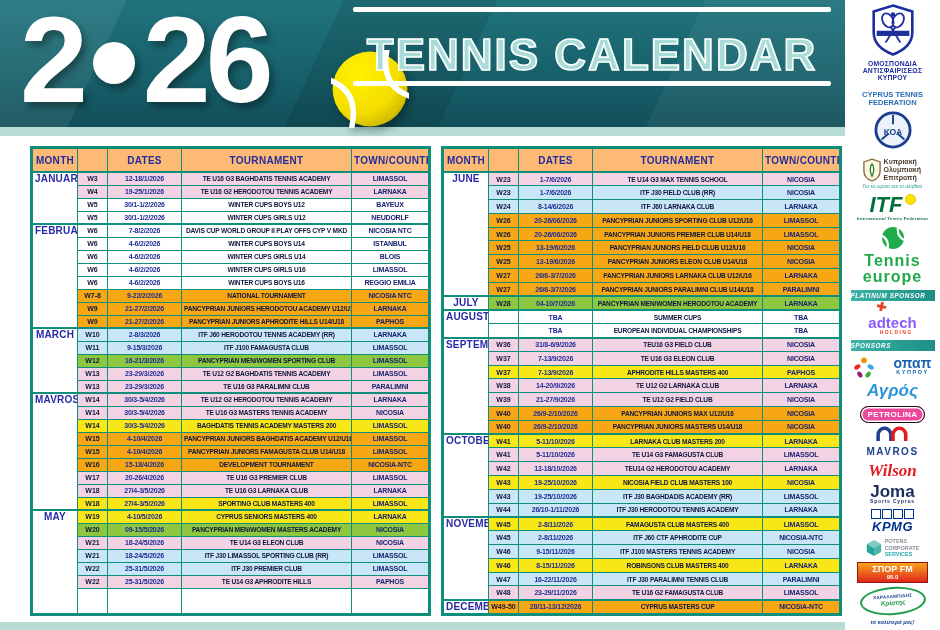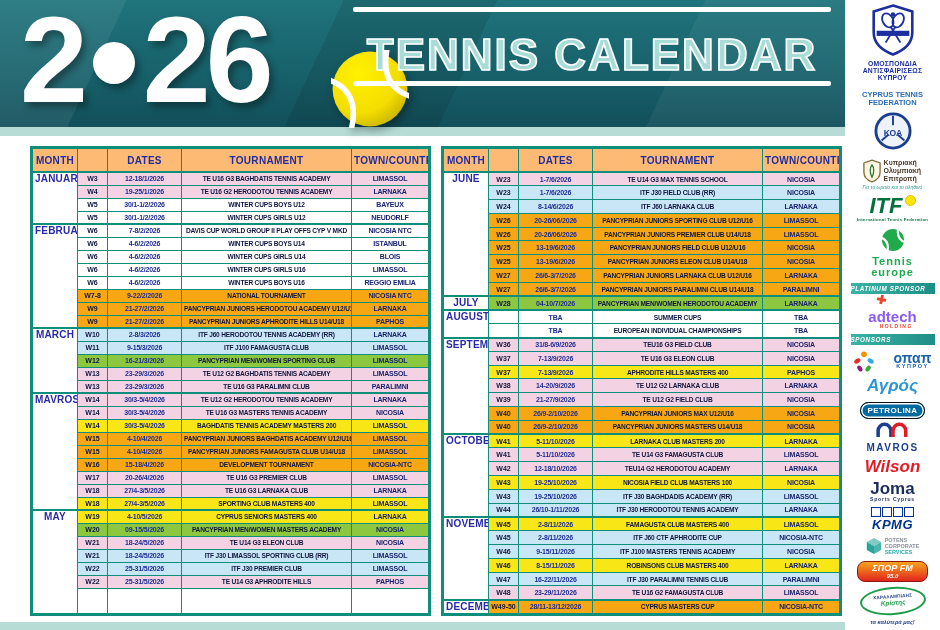--- a/index.html
+++ b/index.html
@@ -62,44 +62,44 @@
   .fed-english{font-size:7.5px;font-weight:bold;color:#2a6db5;margin-top:10px;}
   .banner{background:linear-gradient(90deg,#3ab3a6,#1f8e86);color:#fff;font-size:6.3px;
         font-weight:bold;font-style:italic;letter-spacing:.6px;width:84px;padding:2px 0;}
   .olympic-wrap{display:flex;align-items:center;gap:3px;}
   .olympic-text{font-size:7px;font-weight:bold;color:#4a3b2a;text-align:left;line-height:1.1;}
   .olympic-tag{font-size:5px;color:#2a9d8f;font-style:italic;margin-top:2px;}
   .itf-name{font-size:22px;font-weight:900;font-style:italic;color:#00703c;line-height:1;}
   .itf-ball{display:inline-block;width:9px;height:9px;border-radius:50%;background:#ffe600;
         border:1px solid #e3c400;vertical-align:top;margin-left:2px;}
   .itf-caption{font-size:4.2px;color:#00703c;font-weight:bold;letter-spacing:.3px;margin-top:1px;}
-  .teur-text{font-size:11px;font-weight:bold;color:#1faa4b;letter-spacing:1px;line-height:1;}
+  .teur-text{font-size:16px;font-weight:bold;color:#1faa4b;letter-spacing:1px;line-height:1;}
   .adtech-name{font-size:15px;font-weight:900;color:#8b5cf6;line-height:1;}
   .adtech-plus{color:#e8452c;font-size:12px;font-weight:900;display:block;line-height:.8;
         text-align:left;margin-left:8px;transform:rotate(12deg);}
   .adtech-sub{font-size:5px;font-weight:bold;color:#e8452c;letter-spacing:1.4px;text-align:right;margin-right:4px;}
   .opap-wrap{display:flex;align-items:center;gap:20px;}
   .opap-name{font-size:14px;font-weight:900;color:#1a63ad;line-height:.9;}
   .opap-sub{font-size:5.5px;font-weight:bold;color:#1a63ad;letter-spacing:1.6px;}
   .agros{font-size:17px;font-weight:bold;color:#2b95d6;font-style:italic;}
-  .petrolina{background:#0369a1;color:#fff;font-size:8px;font-weight:900;letter-spacing:.4px;
+  .petrolina{background:#ec4899;color:#fff;font-size:8px;font-weight:900;letter-spacing:.4px;
         border:1.5px solid #111;box-shadow:inset 0 0 0 1.5px #fff;border-radius:10px;padding:3px 7px;}
   .mavros-text{font-size:10px;font-weight:900;color:#1d3f8f;letter-spacing:1.5px;margin-top:1px;}
-  .wilson{font-family:Liberation Sans, sans-serif;font-style:italic;font-weight:bold;
+  .wilson{font-family:Liberation Serif, serif;font-style:italic;font-weight:bold;
         font-size:17px;color:#e31b23;}
   .joma-name{font-size:17px;font-weight:900;color:#1a2b5e;line-height:.9;}
   .joma-sub{font-size:5px;font-weight:bold;color:#1a2b5e;letter-spacing:.8px;}
   .kpmg-squares{display:flex;gap:1px;justify-content:center;margin-bottom:1px;}
   .kpmg-squares span{width:8px;height:8px;border:1.5px solid #00338d;display:inline-block;}
   .kpmg-name{font-size:13px;font-weight:900;font-style:italic;color:#00338d;letter-spacing:.5px;}
   .potens-wrap{display:flex;align-items:center;gap:3px;}
   .potens-text{font-size:5.5px;font-weight:bold;color:#8a8f98;text-align:left;line-height:1.15;}
   .potens-text .svc{color:#2aa9ac;}
   .sporfm{background:linear-gradient(180deg,#f7a41d,#e1261c);border:1.5px solid #8e1410;
-        border-radius:8px;color:#fff;font-weight:900;font-style:italic;padding:2px 14px;line-height:1;}
+        border-radius:0;color:#fff;font-weight:900;padding:2px 14px;line-height:1;}
   .sporfm .nm{font-size:9px;display:block;}
   .sporfm .fq{font-size:6px;display:block;}
   .charala{border:2px solid #1f9d4b;border-radius:50%;width:62px;height:24px;display:flex;
         flex-direction:column;justify-content:center;transform:rotate(-4deg);background:#fff;}
   .charala .l1{font-size:4.6px;font-weight:bold;color:#1d3f8f;letter-spacing:.2px;}
   .charala .l2{font-size:6.5px;font-weight:bold;font-style:italic;color:#1f9d4b;}
   .sb-tagline{font-size:5.5px;font-style:italic;font-weight:bold;color:#1d3f8f;}
 </style>
 </head>
 <body>

